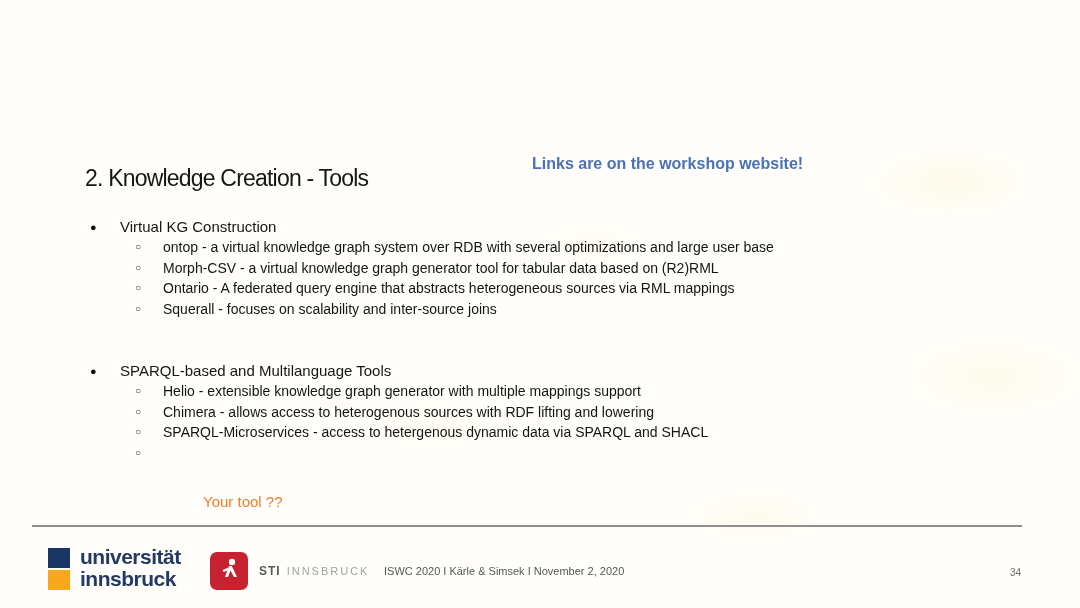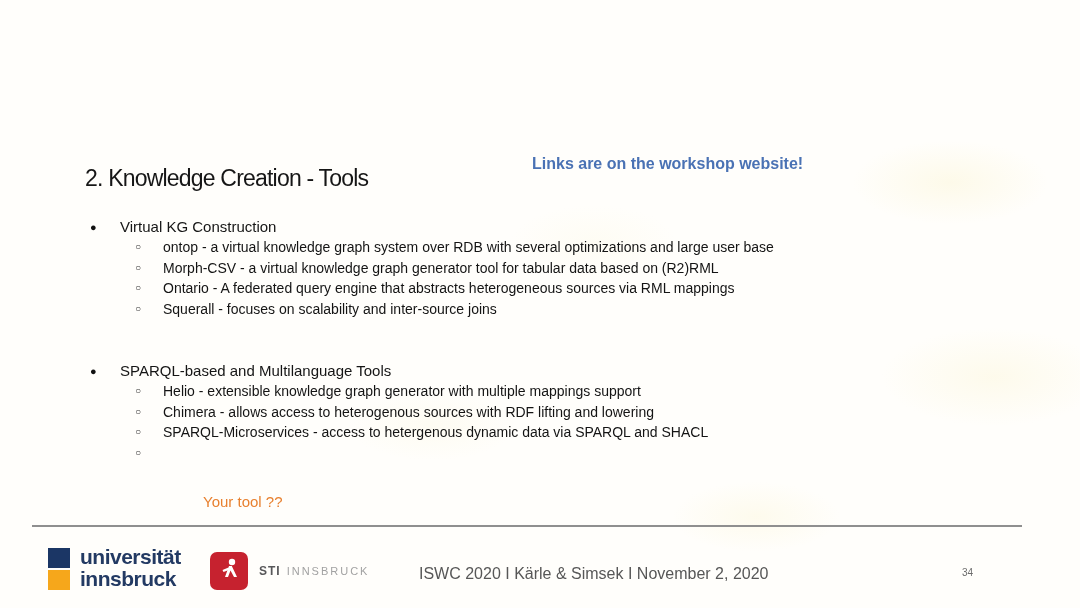--- a/index.html
+++ b/index.html
@@ -70,25 +70,25 @@
   }
   .sti-badge svg{position:absolute;left:6px;top:5px;}
   .sti-name{
     position:absolute;left:49px;top:12px;
     font-size:12px;font-weight:700;color:#58585a;letter-spacing:1px;white-space:nowrap;
   }
   .sti-city{
     font-weight:400;color:#a2a2a2;letter-spacing:2px;font-size:11px;margin-left:6px;
   }
   .footer-center{
-    position:absolute;left:419px;top:565px;
-    font-size:16px;color:#575757;white-space:nowrap;
+    position:absolute;left:384px;top:565px;
+    font-size:11px;color:#575757;white-space:nowrap;
   }
   .page-num{
-    position:absolute;left:962px;top:567px;
+    position:absolute;left:1010px;top:567px;
     font-size:10px;color:#6b6b6b;
   }
 </style>
 </head>
 <body>
 
 <div class="slide">
 
   <h1 class="title">2. Knowledge Creation - Tools</h1>
 

